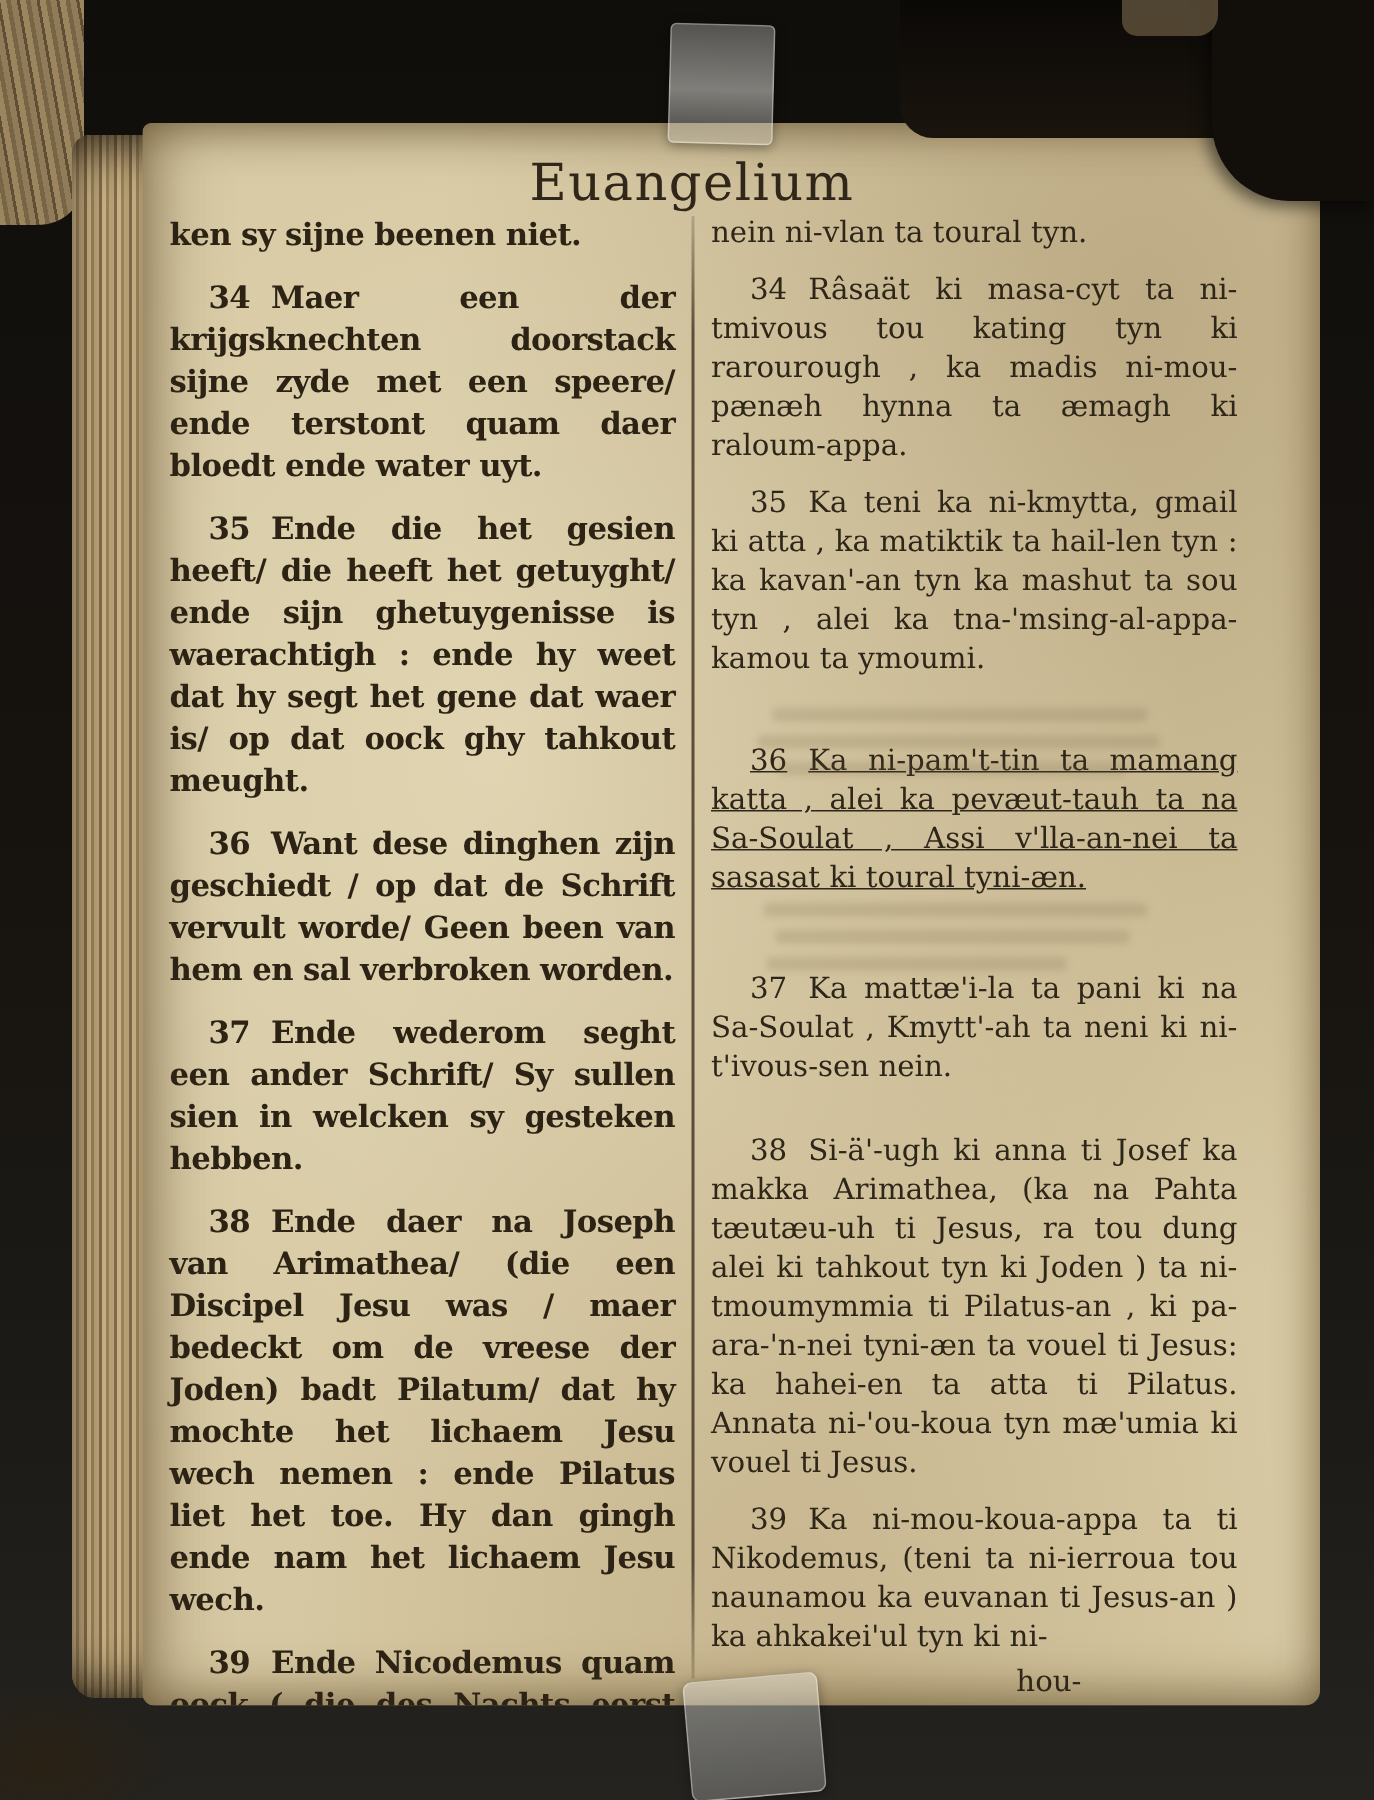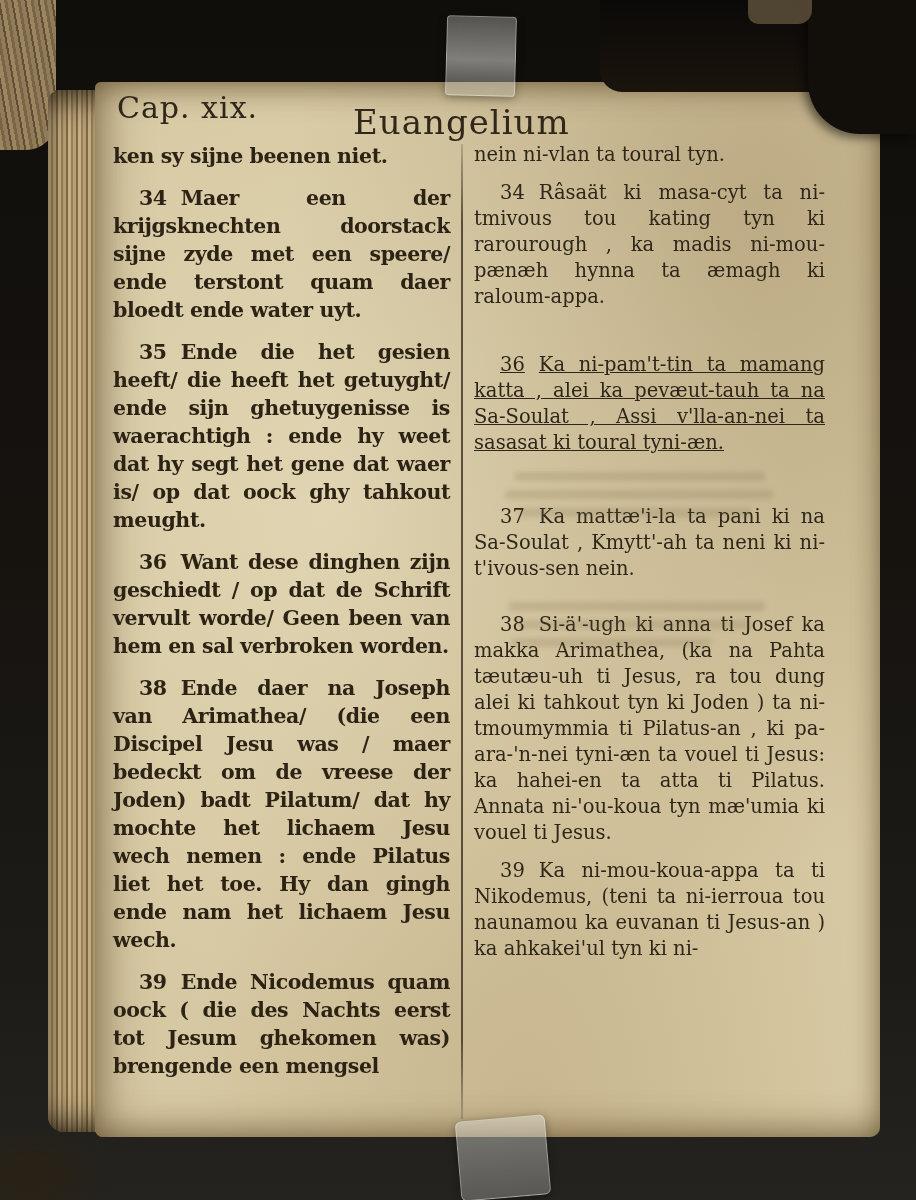--- a/index.html
+++ b/index.html
@@ -130,43 +130,45 @@
 
 <div class="scene">
 
   <div class="corner-pages"></div>
   <div class="edges"></div>
   <div class="bottom-left-shadow"></div>
 
   <div class="page">
 
     <div class="running-head">
-      <span class="chap">Cap. xix.</span>
       <span class="head-title">Euangelium</span>
     </div>
 
     <div class="divider"></div>
 
     <div class="col col-left">
       <p class="cont"><span>ken sy sijne beenen niet.</span></p>
       <p class="verse"><span class="vnum">34</span><span>Maer een der krijgsknechten doorstack sijne zyde met een speere/ ende terstont quam daer bloedt ende water uyt.</span></p>
       <p class="verse"><span class="vnum">35</span><span>Ende die het gesien heeft/ die heeft het getuyght/ ende sijn ghetuygenisse is waerachtigh : ende hy weet dat hy segt het gene dat waer is/ op dat oock ghy tahkout meught.</span></p>
       <p class="verse"><span class="vnum">36</span><span>Want dese dinghen zijn geschiedt / op dat de Schrift vervult worde/ Geen been van hem en sal verbroken worden.</span></p>
+      <p class="verse"><span class="vnum">37</span><span>Ende wederom seght een ander Schrift/ Sy sullen sien in welcken sy gesteken hebben.</span></p>
       <p class="verse"><span class="vnum">38</span><span>Ende daer na Joseph van Arimathea/ (die een Discipel Jesu was / maer bedeckt om de vreese der Joden) badt Pilatum/ dat hy mochte het lichaem Jesu wech nemen : ende Pilatus liet het toe. Hy dan gingh ende nam het lichaem Jesu wech.</span></p>
       <p class="verse"><span class="vnum">39</span><span>Ende Nicodemus quam oock ( die des Nachts eerst tot Jesum ghekomen was) brengende een mengsel</span></p>
 
     </div>
 
     <div class="col col-right">
       <p class="cont"><span>nein ni-vlan ta toural tyn.</span></p>
       <p class="verse"><span class="vnum">34</span><span>Râsaät ki masa-cyt ta ni-tmivous tou kating tyn ki rarourough , ka madis ni-mou-pænæh hynna ta æmagh ki raloum-appa.</span></p>
+      <p class="verse"><span class="vnum">35</span><span>Ka teni ka ni-kmytta, gmail ki atta , ka matiktik ta hail-len tyn : ka kavan'-an tyn ka mashut ta sou tyn , alei ka tna-'msing-al-appa-kamou ta ymoumi.</span></p>
       <p class="verse gap-a"><span class="vnum">36</span><span>Ka ni-pam't-tin ta mamang katta , alei ka pevæut-tauh ta na Sa-Soulat , Assi v'lla-an-nei ta sasasat ki toural tyni-æn.</span></p>
       <p class="verse gap-b"><span class="vnum">37</span><span>Ka mattæ'i-la ta pani ki na Sa-Soulat , Kmytt'-ah ta neni ki ni-t'ivous-sen nein.</span></p>
       <p class="verse gap-c"><span class="vnum">38</span><span>Si-ä'-ugh ki anna ti Josef ka makka Arimathea, (ka na Pahta tæutæu-uh ti Jesus, ra tou dung alei ki tahkout tyn ki Joden ) ta ni-tmoumymmia ti Pilatus-an , ki pa-ara-'n-nei tyni-æn ta vouel ti Jesus: ka hahei-en ta atta ti Pilatus. Annata ni-'ou-koua tyn mæ'umia ki vouel ti Jesus.</span></p>
       <p class="verse"><span class="vnum">39</span><span>Ka ni-mou-koua-appa ta ti Nikodemus, (teni ta ni-ierroua tou naunamou ka euvanan ti Jesus-an ) ka ahkakei'ul tyn ki ni-</span></p>
+      <div class="catchword cw-right">hou-</div>
     </div>
 
     <div class="ghost g1"></div>
     <div class="ghost g2"></div>
     <div class="ghost g3"></div>
     <div class="ghost g4"></div>
     <div class="ghost g5"></div>
     <div class="ghost g6"></div>
   </div>
 

